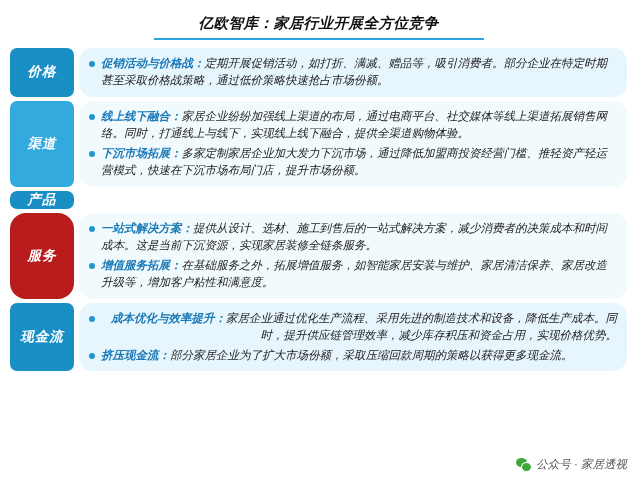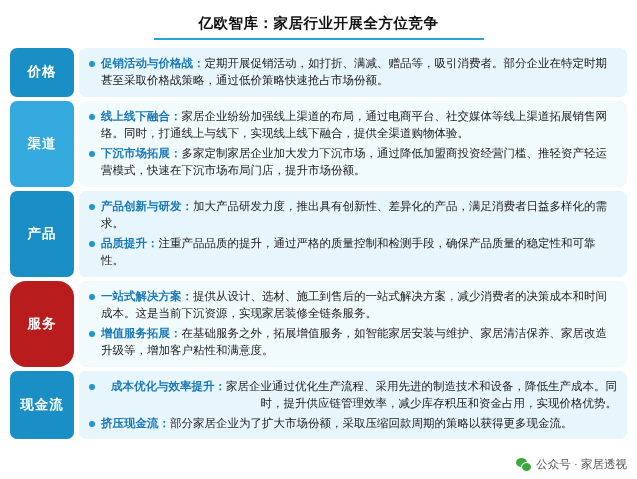--- a/index.html
+++ b/index.html
@@ -12,20 +12,21 @@
     background: #ffffff;
     font-family: "Liberation Sans", sans-serif;
     overflow: hidden;
   }
   .page {
     position: relative;
     width: 637px;
     height: 479px;
     box-sizing: border-box;
     background: #ffffff;
+    font-style: italic;
   }
   .title-wrap {
     text-align: center;
     padding-top: 14px;
     padding-bottom: 4px;
   }
   .title {
     display: inline-block;
     font-size: 14.5px;
     font-weight: bold;
@@ -55,21 +56,21 @@
     align-items: center;
     justify-content: center;
     color: #ffffff;
     font-weight: bold;
     font-size: 13.5px;
     letter-spacing: 1px;
     margin-right: 5px;
   }
   .content-cell {
     flex: 1;
-    border-radius: 7px;
+    border-radius: 14px;
     padding: 7px 10px 7px 10px;
     box-sizing: border-box;
   }
   .bullet-row {
     display: flex;
     align-items: flex-start;
     margin-bottom: 3px;
   }
   .bullet-row:last-child {
     margin-bottom: 0;
@@ -161,34 +162,20 @@
           <div class="dot"></div>
           <div class="bullet-text">
             <span class="lead">下沉市场拓展：</span><span>多家定制家居企业加大发力下沉市场，通过降低加盟商投资经营门槛、推轻资产轻运营模式，快速在下沉市场布局门店，提升市场份额。</span>
           </div>
         </div>
       </div>
     </div>
 
     <div class="row">
       <div class="label-cell" style="background:#1a8fc6;">产品</div>
-      <div class="content-cell" style="background:#e7f5fc;">
-        <div class="bullet-row">
-          <div class="dot"></div>
-          <div class="bullet-text">
-            <span class="lead">产品创新与研发：</span><span>加大产品研发力度，推出具有创新性、差异化的产品，满足消费者日益多样化的需求。</span>
-          </div>
-        </div>
-        <div class="bullet-row">
-          <div class="dot"></div>
-          <div class="bullet-text">
-            <span class="lead">品质提升：</span><span>注重产品品质的提升，通过严格的质量控制和检测手段，确保产品质量的稳定性和可靠性。</span>
-          </div>
-        </div>
-      </div>
     </div>
 
     <div class="row">
       <div class="label-cell" style="background:#b91c1c;border-radius:16px;">服务</div>
       <div class="content-cell" style="background:#f1fafd;">
         <div class="bullet-row">
           <div class="dot"></div>
           <div class="bullet-text">
             <span class="lead">一站式解决方案：</span><span>提供从设计、选材、施工到售后的一站式解决方案，减少消费者的决策成本和时间成本。这是当前下沉资源，实现家居装修全链条服务。</span>
           </div>

